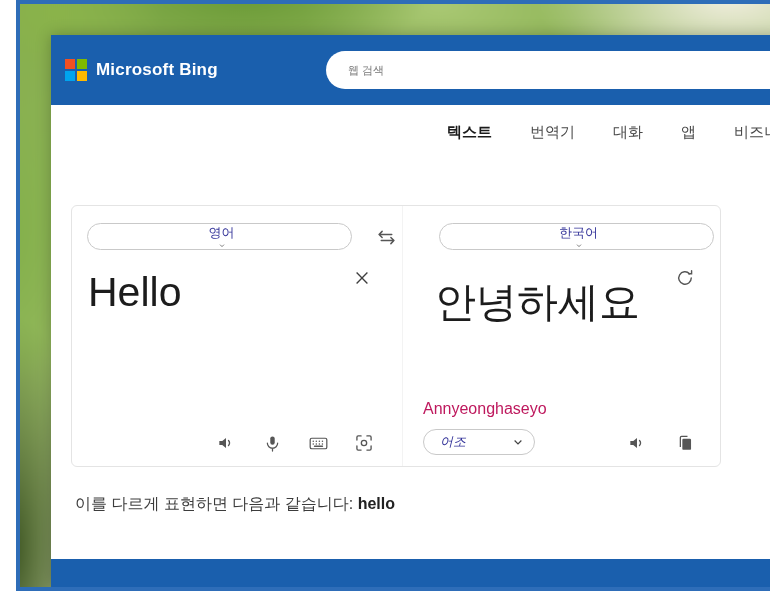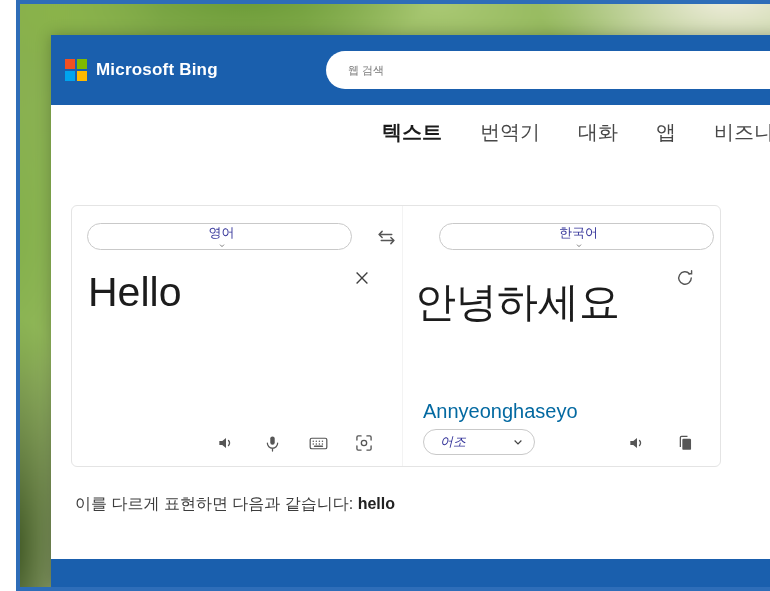--- a/index.html
+++ b/index.html
@@ -50,21 +50,21 @@
   }
   .search-input { border: none; outline: none; flex: 1; font-size: 11px; background: transparent; color: #222; }
   .search-input::placeholder { color: #767676; }
 
   
   .tabs {
     height: 55px; background: #fff;
     display: flex; align-items: center; justify-content: flex-end;
     gap: 38px; margin-right: -12px; white-space: nowrap;
   }
-  .tab { font-size: 20px; color: #474747; cursor: pointer; }
+  .tab { font-size: 15px; color: #474747; cursor: pointer; }
   .tab.active { color: #1b1b1b; font-weight: 700; }
 
   
   .content { position: relative; }
   .card {
     position: relative; width: 650px; height: 262px; margin: 45px 0 0 20px;
     background: #fff; border: 1px solid #e4e4e4; border-radius: 6px;
   }
   .pane { position: absolute; top: 0; height: 100%; }
   .pane-left { left: 0; width: 330px; }
@@ -90,23 +90,23 @@
   .icon-btn {
     background: none; border: none; padding: 0; color: var(--icon-gray, #565656);
     cursor: pointer; width: 24px; height: 24px;
     display: inline-flex; align-items: center; justify-content: center;
   }
   .close-btn   { position: absolute; right: 28px; top: 60px; color: #3f3f3f; }
   .refresh-btn { position: absolute; right: 24px; top: 60px; }
 
   .big-text { position: absolute; font-size: 41px; color: #1c1c1c; line-height: 1.1; }
   .pane-left  .big-text { left: 16px; top: 64px; }
-  .pane-right .big-text { left: 12px; top: 74px; }
-
-  .romanization { position: absolute; left: 20px; top: 194px; font-size: 20px; color: #0369a1; }
+  .pane-right .big-text { left: 32px; top: 74px; }
+
+  .romanization { position: absolute; left: 20px; top: 194px; font-size: 16px; color: #be185d; }
 
   .tone-pill {
     position: absolute; left: 20px; bottom: 11px; width: 112px; height: 26px;
     border: 1px solid #c9c9c9; border-radius: 13px; background: #fff;
     display: flex; align-items: center; justify-content: space-between;
     padding: 0 10px 0 16px; font-size: 13px; color: var(--lang-text, #333399);
     cursor: pointer; font-family: inherit; font-style: italic;
   }
   .tone-pill svg { color: #444; }
 

